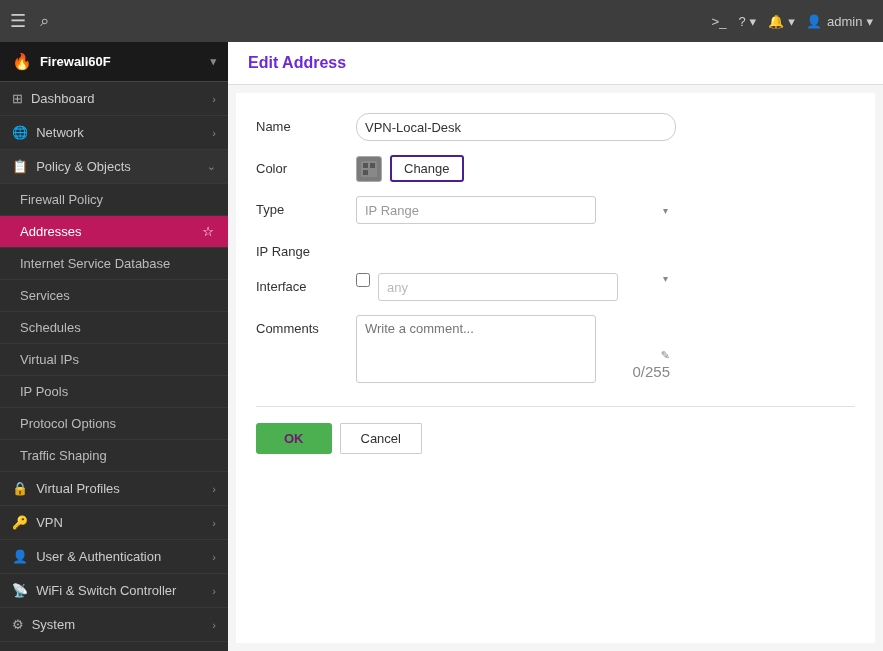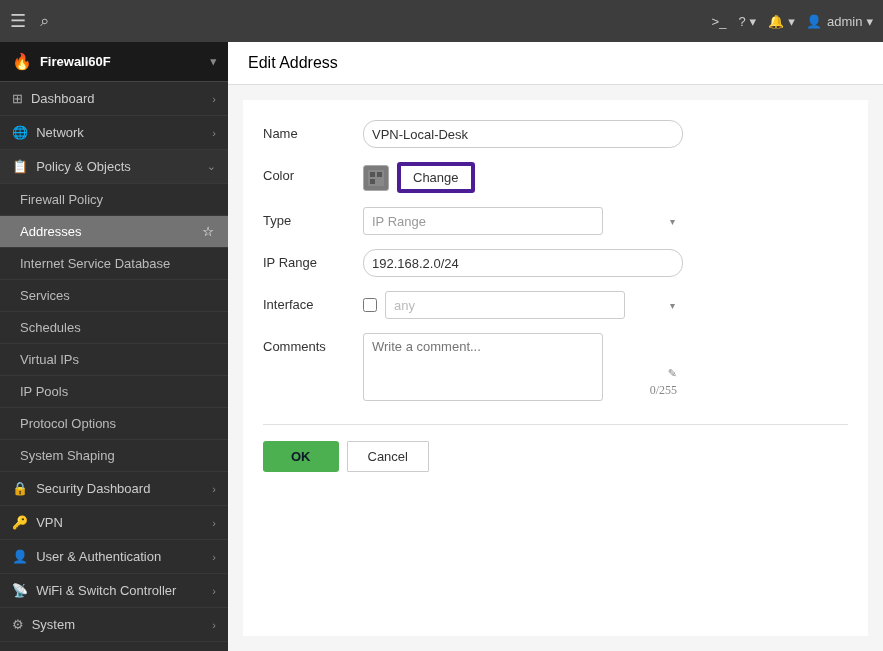--- a/index.html
+++ b/index.html
@@ -70,47 +70,47 @@
     .sidebar-sub-item {
       display: flex;
       align-items: flex-end;
       padding: 8px 14px 8px 20px;
       color: #bbb;
       cursor: pointer;
       font-size: 13px;
       border-bottom: 1px solid #383838;
       justify-content: space-between;
     }
-    .sidebar-sub-item.active { background: #737373; color: #fff; gap: 40px; }
+    .sidebar-sub-item.active { background: #be185d; color: #fff; gap: 40px; }
 
     .chevron { font-size: 11px; color: #888; }
 
     
     .content-area {
       flex: 1;
       display: flex;
       flex-direction: column;
       background: #f5f5f5;
       overflow: hidden;
     }
 
     .content-header {
       background: #fff;
       padding: 12px 20px;
       border-bottom: 1px solid #ddd;
       font-size: 16px;
-      font-weight: normal;
-      color: #000000;
+      font-weight: bold;
+      color: #6d28d9;
     }
 
     .content-body {
       flex: 1;
       padding: 20px;
       background: #fff;
-      margin: 15px;
+      margin: 8px;
       overflow: auto;
     }
     .form-row { display: flex; align-items: flex-start; margin-bottom: 14px; }
     .form-label {
       width: 100px;
       font-size: 13px;
       color: #333;
       padding-top: 6px;
       font-weight: normal;
       flex-shrink: 0;
@@ -134,21 +134,21 @@
       background: #7b7b7b;
       border: 1px solid #aaa;
       border-radius: 3px;
       display: flex;
       align-items: center;
       justify-content: center;
     }
     .change-btn {
       padding: 4px 12px;
       background: #fff;
-      border: 4px solid #4c1d95;
+      border: 2px solid #4c1d95;
       border-radius: 3px;
       cursor: pointer;
       font-size: 13px;
       color: #333;
     }
 
     .form-select-wrap { position: relative; display: flex; align-items: center; }
     .form-select {
       width: 240px;
       padding: 5px 28px 5px 8px;
@@ -162,63 +162,62 @@
       cursor: pointer;
     }
     .select-arrow {
       position: absolute;
       right: 8px;
       color: #888;
       font-size: 10px;
       pointer-events: none;
     }
 
-    .interface-row { display: flex; align-items: center; gap: 8px; }
+    .interface-row { display: flex; align-items: flex-start; gap: 8px; }
     .checkbox-input { width: 14px; height: 14px; cursor: pointer; }
 
     .comments-wrap { position: relative; }
     .comments-textarea {
       width: 240px;
       height: 68px;
       padding: 5px 8px;
       border: 1px solid #ccc;
       border-radius: 3px;
       font-size: 13px;
       color: #999;
       resize: none;
       font-family: Arial, sans-serif;
     }
     .comments-counter {
       position: absolute;
       bottom: 6px;
       right: 6px;
-      font-size: 12px;
+      font-size: 15px;
       color: #888;
-      font-family: Liberation Serif, serif;
     }
     .edit-icon {
       position: absolute;
       bottom: 24px;
       right: 6px;
       color: #888;
       font-size: 11px;
     }
 
     
     .form-buttons {
       display: flex;
       gap: 8px;
       margin-top: 20px;
       padding-top: 16px;
       border-top: 1px solid #e0e0e0;
     }
     .btn-ok {
       padding: 7px 28px;
       background: #4CAF50;
-      color: #0f172a;
+      color: #701a75;
       border: none;
       border-radius: 3px;
       cursor: pointer;
       font-size: 13px;
       font-weight: bold;
     }
     .btn-cancel {
       padding: 7px 20px;
       background: #fff;
       color: #333;
@@ -311,27 +310,27 @@
     <div class="sidebar-sub-item">
       <span>Virtual IPs</span>
     </div>
     <div class="sidebar-sub-item">
       <span>IP Pools</span>
     </div>
     <div class="sidebar-sub-item">
       <span>Protocol Options</span>
     </div>
     <div class="sidebar-sub-item">
-      <span>System Shaping</span>
+      <span>Traffic Shaping</span>
     </div>
 
     <div class="sidebar-item">
       <div class="sidebar-item-left">
         <span style="color:#aaa;">🔒</span>
-        <span>Security Dashboard</span>
+        <span>Virtual Profiles</span>
       </div>
       <span class="chevron">›</span>
     </div>
 
     <div class="sidebar-item">
       <div class="sidebar-item-left">
         <span style="color:#aaa;">🔑</span>
         <span>VPN</span>
       </div>
       <span class="chevron">›</span>
@@ -407,23 +406,20 @@
               <option value="fqdn">FQDN</option>
               <option value="geography">Geography</option>
             </select>
             <span class="select-arrow">▾</span>
           </div>
         </div>
       </div>
 
       <div class="form-row">
         <div class="form-label">IP Range</div>
-        <div class="form-control">
-          <input type="text" class="form-input" value="192.168.2.0/24" style="">
-        </div>
       </div>
 
       <div class="form-row">
         <div class="form-label">Interface</div>
         <div class="form-control">
           <div class="form-select-wrap interface-row">
             <input type="checkbox" class="checkbox-input" style="">
             <select class="form-select" style="color:#bbb;">
               <option value="any" selected="">any</option>
               <option value="port1">port1</option>

